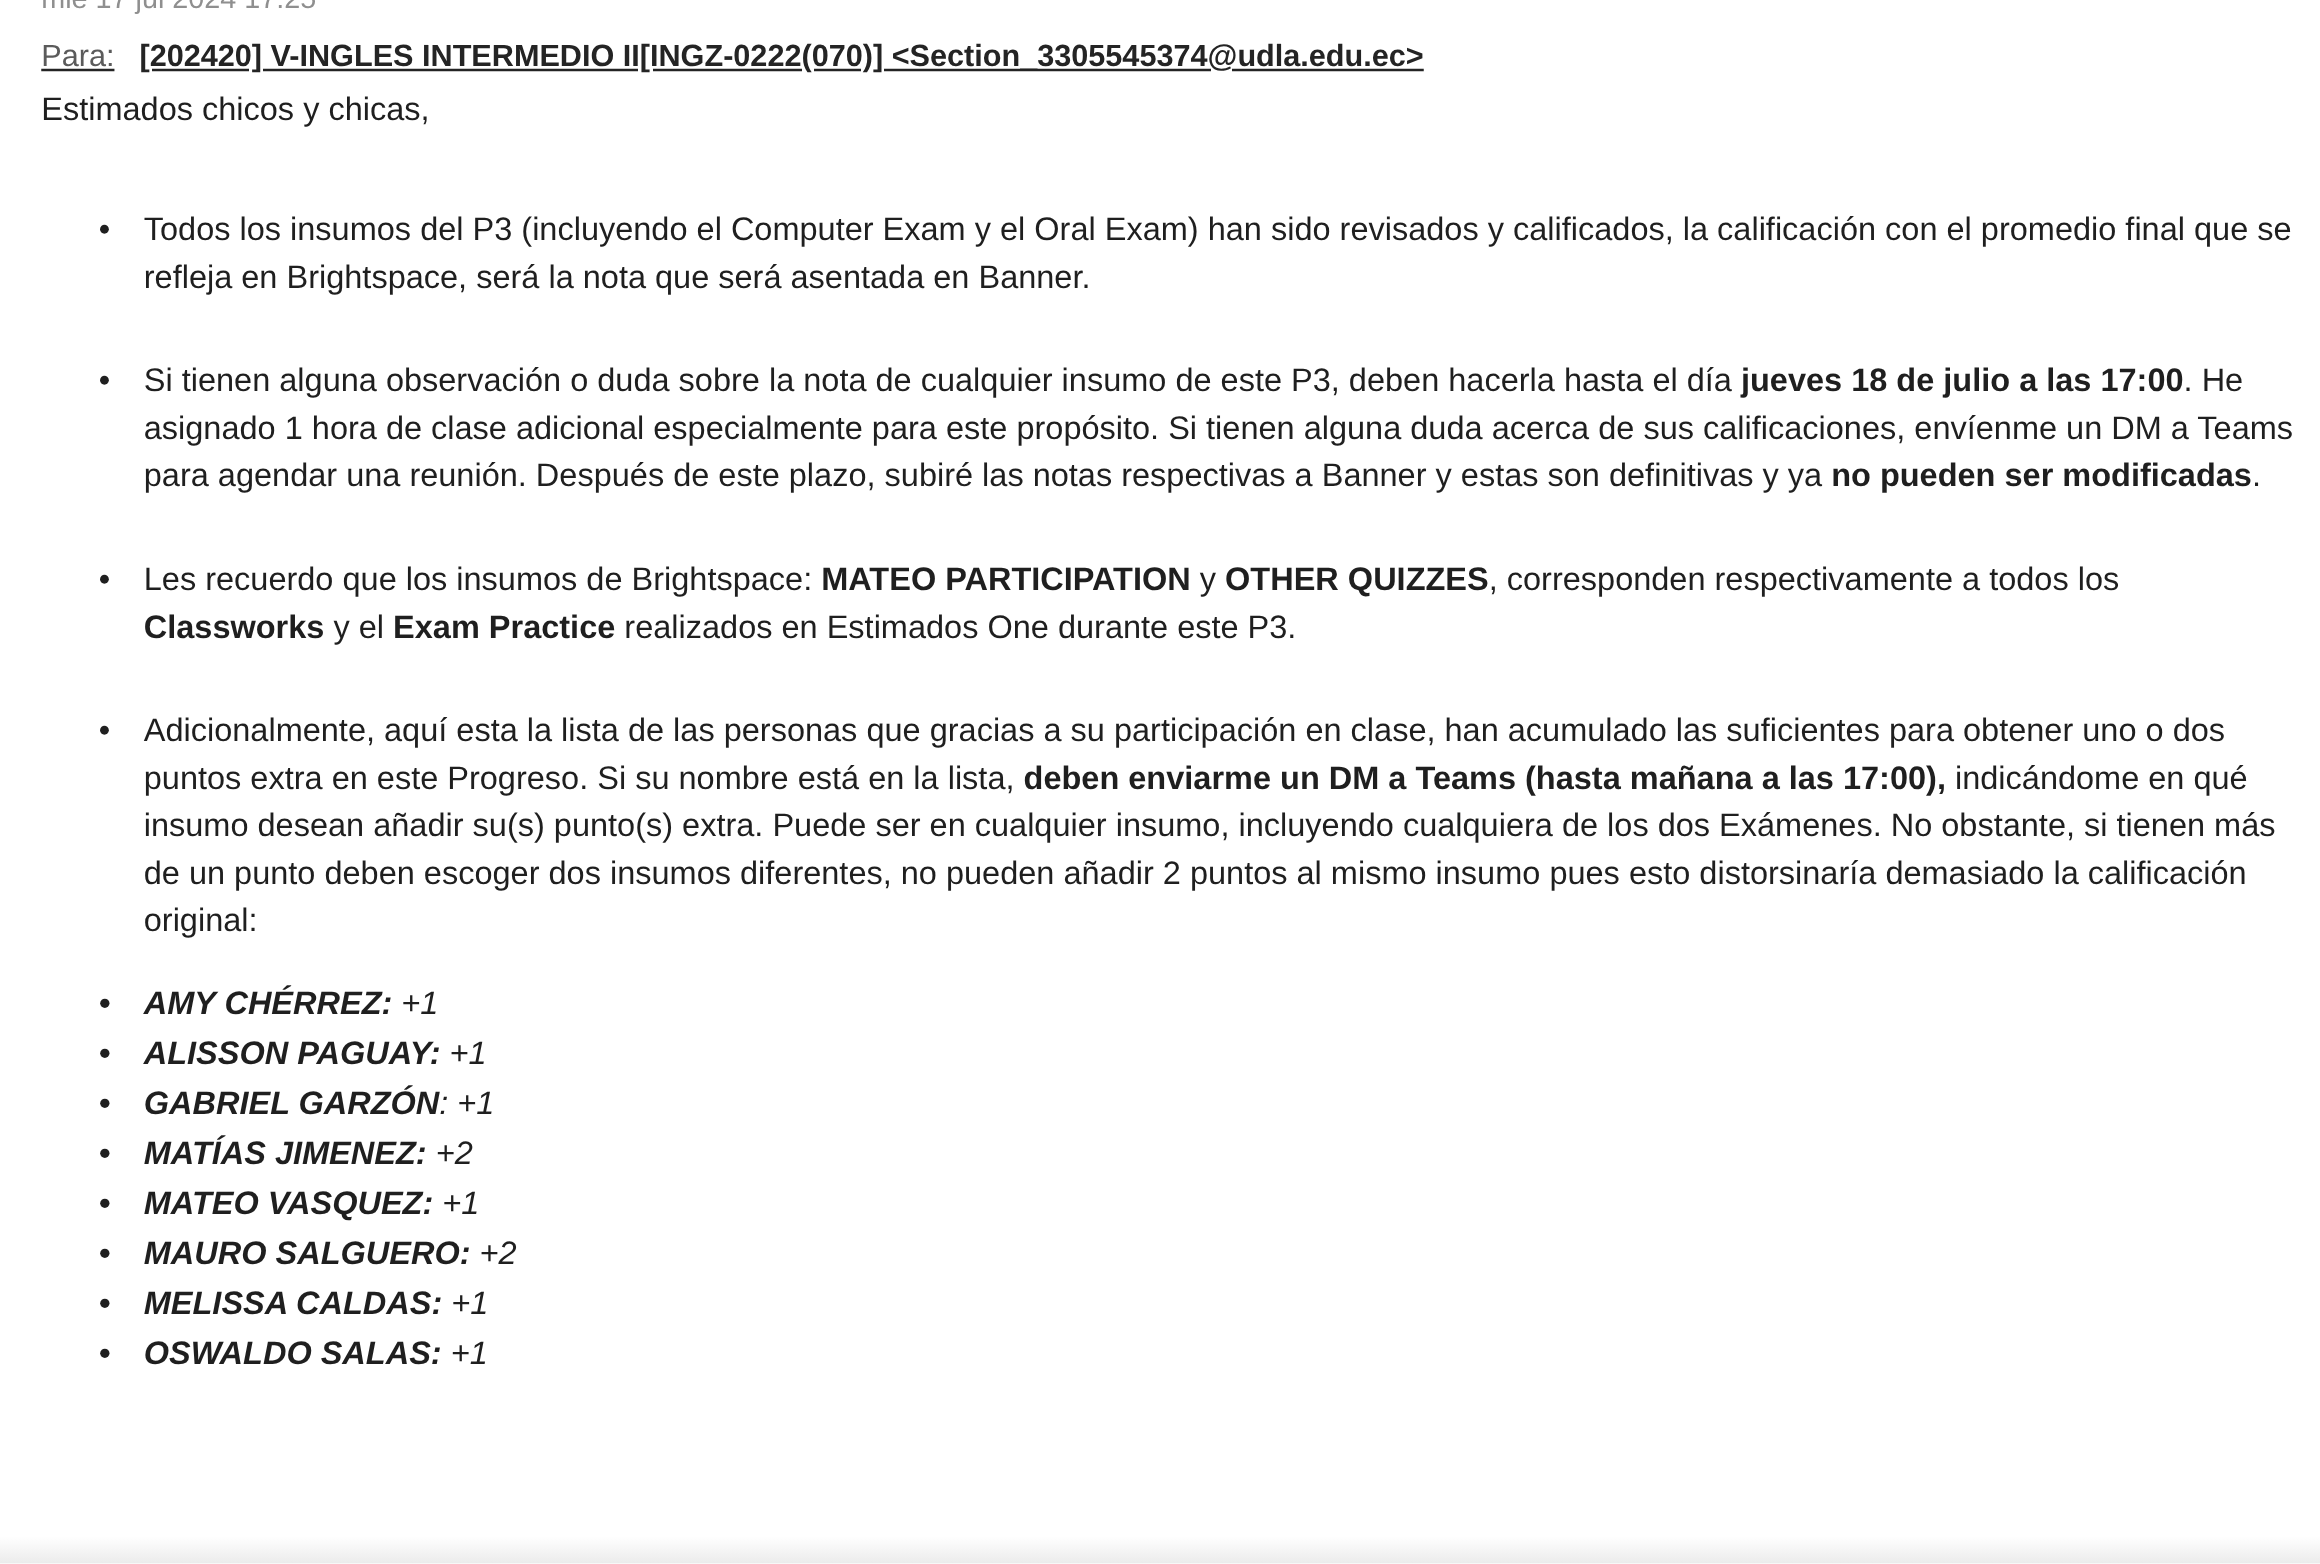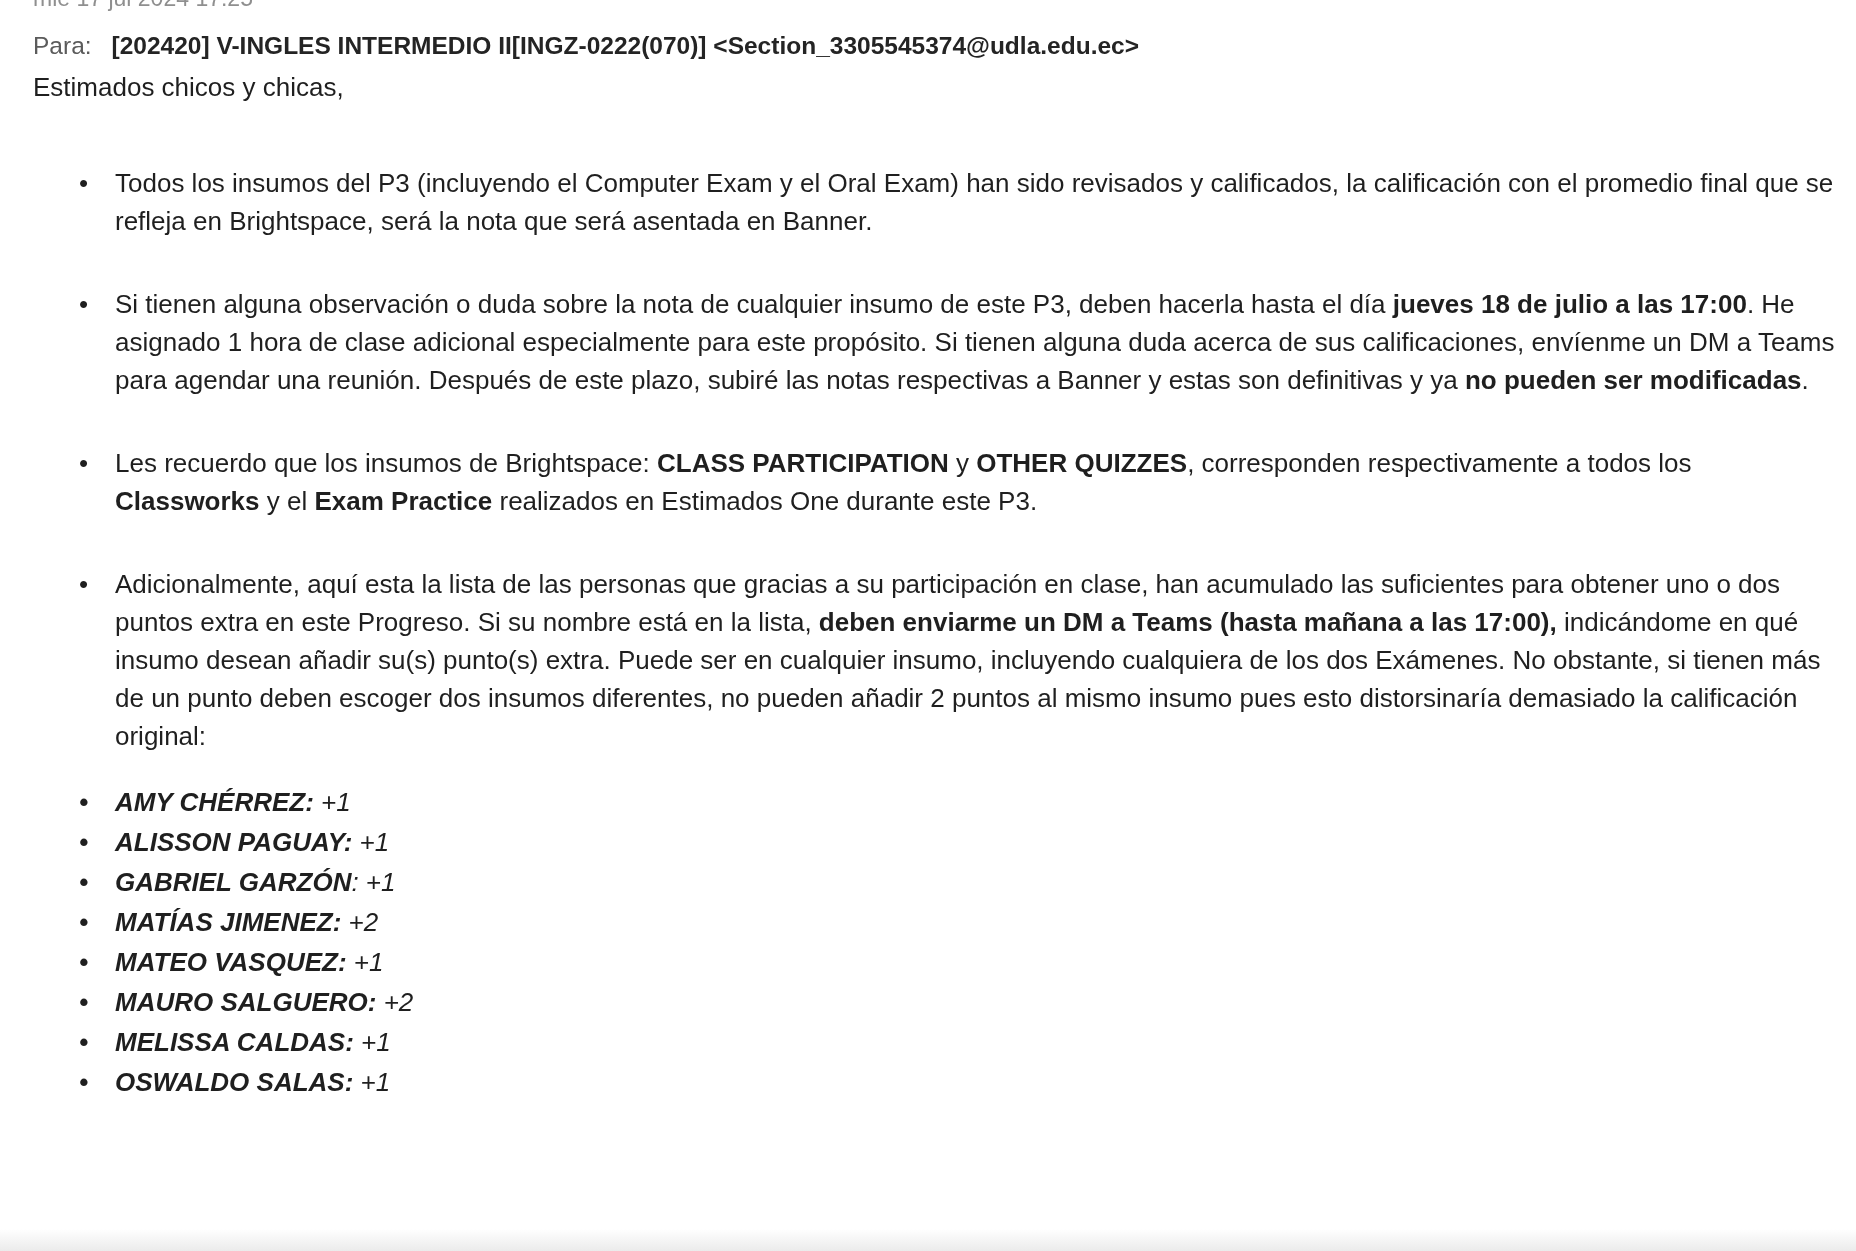--- a/index.html
+++ b/index.html
@@ -26,20 +26,21 @@
   }
   .clipped-date span { display: block; margin-top: -16px; }
 
   
   .to-row {
     position: absolute;
     top: 30px; left: 33px; right: 20px;
     font-size: 24.5px;
     line-height: 32px;
     white-space: nowrap;
+    text-decoration: underline;
   }
   .to-label { color: #5b5b5b; font-weight: 400; }
   .to-value { color: #242424; font-weight: 600; margin-left: 20px; }
 
   
   .body-flow {
     position: absolute;
     top: 68px; left: 33px;
     width: 1805px;
     font-size: 26px;
@@ -112,21 +113,21 @@
   <div class="to-row">
     <span class="to-label">Para:</span><span class="to-value">[202420] V-INGLES INTERMEDIO II[INGZ-0222(070)] &lt;Section_3305545374@udla.edu.ec&gt;</span>
   </div>
 
   <div class="body-flow">
     <p class="greeting">Estimados chicos y chicas,</p>
 
     <ul class="considerations">
         <li><span>Todos los insumos del P3 (incluyendo el Computer Exam y el Oral Exam) han sido revisados y calificados, la calificación con el promedio final que se refleja en Brightspace, será la nota que será asentada en Banner.</span></li>
         <li><span>Si tienen alguna observación o duda sobre la nota de cualquier insumo de este P3, deben hacerla hasta el día </span><span class="b">jueves 18 de julio a las 17:00</span><span>. He asignado 1 hora de clase adicional especialmente para este propósito. Si tienen alguna duda acerca de sus calificaciones, envíenme un DM a Teams para agendar una reunión. Después de este plazo, subiré las notas respectivas a Banner y estas son definitivas y ya </span><span class="b">no pueden ser modificadas</span><span>.</span></li>
-        <li><span>Les recuerdo que los insumos de Brightspace: </span><span class="b">CLASS PARTICIPATION</span><span> y </span><span class="b">OTHER QUIZZES</span><span>, corresponden respectivamente a todos los </span><span class="b">Classworks</span><span> y el </span><span class="b">Exam Practice</span><span> realizados en Estimados One durante este P3.</span></li>
+        <li><span>Les recuerdo que los insumos de Brightspace: </span><span class="b">MATEO PARTICIPATION</span><span> y </span><span class="b">OTHER QUIZZES</span><span>, corresponden respectivamente a todos los </span><span class="b">Classworks</span><span> y el </span><span class="b">Exam Practice</span><span> realizados en Estimados One durante este P3.</span></li>
         <li><span>Adicionalmente, aquí esta la lista de las personas que gracias a su participación en clase, han acumulado las suficientes para obtener uno o dos puntos extra en este Progreso. Si su nombre está en la lista, </span><span class="b">deben enviarme un DM a Teams (hasta mañana a las 17:00),</span><span> indicándome en qué insumo desean añadir su(s) punto(s) extra. Puede ser en cualquier insumo, incluyendo cualquiera de los dos Exámenes. No obstante, si tienen más de un punto deben escoger dos insumos diferentes, no pueden añadir 2 puntos al mismo insumo pues esto distorsinaría demasiado la calificación original:</span></li>
       </ul>
 
     <ul class="points">
         <li><span class="pt-name">AMY CHÉRREZ:</span><span class="pt-value"> +1</span></li>
         <li><span class="pt-name">ALISSON PAGUAY:</span><span class="pt-value"> +1</span></li>
         <li><span class="pt-name">GABRIEL GARZÓN</span><span class="pt-value">: +1</span></li>
         <li><span class="pt-name">MATÍAS JIMENEZ:</span><span class="pt-value"> +2</span></li>
         <li><span class="pt-name">MATEO VASQUEZ:</span><span class="pt-value"> +1</span></li>
         <li><span class="pt-name">MAURO SALGUERO:</span><span class="pt-value"> +2</span></li>

